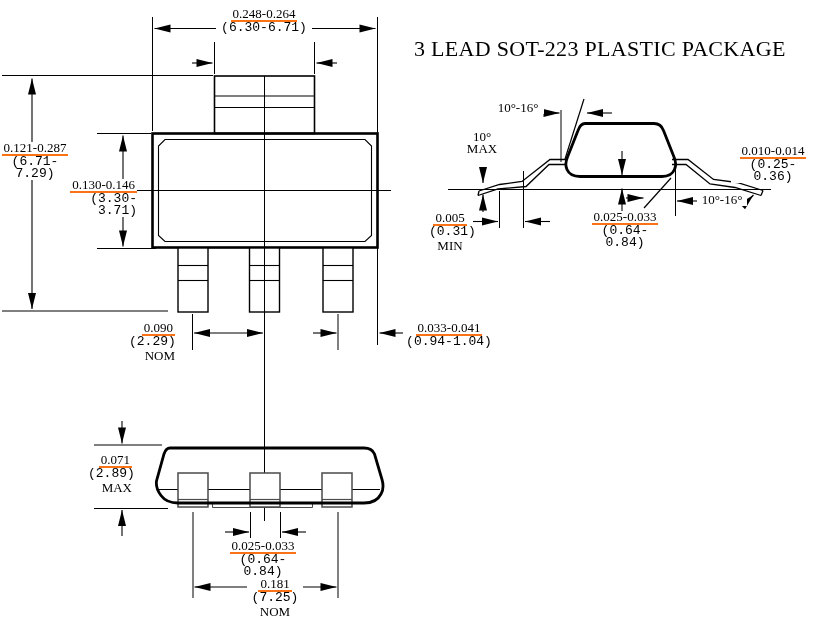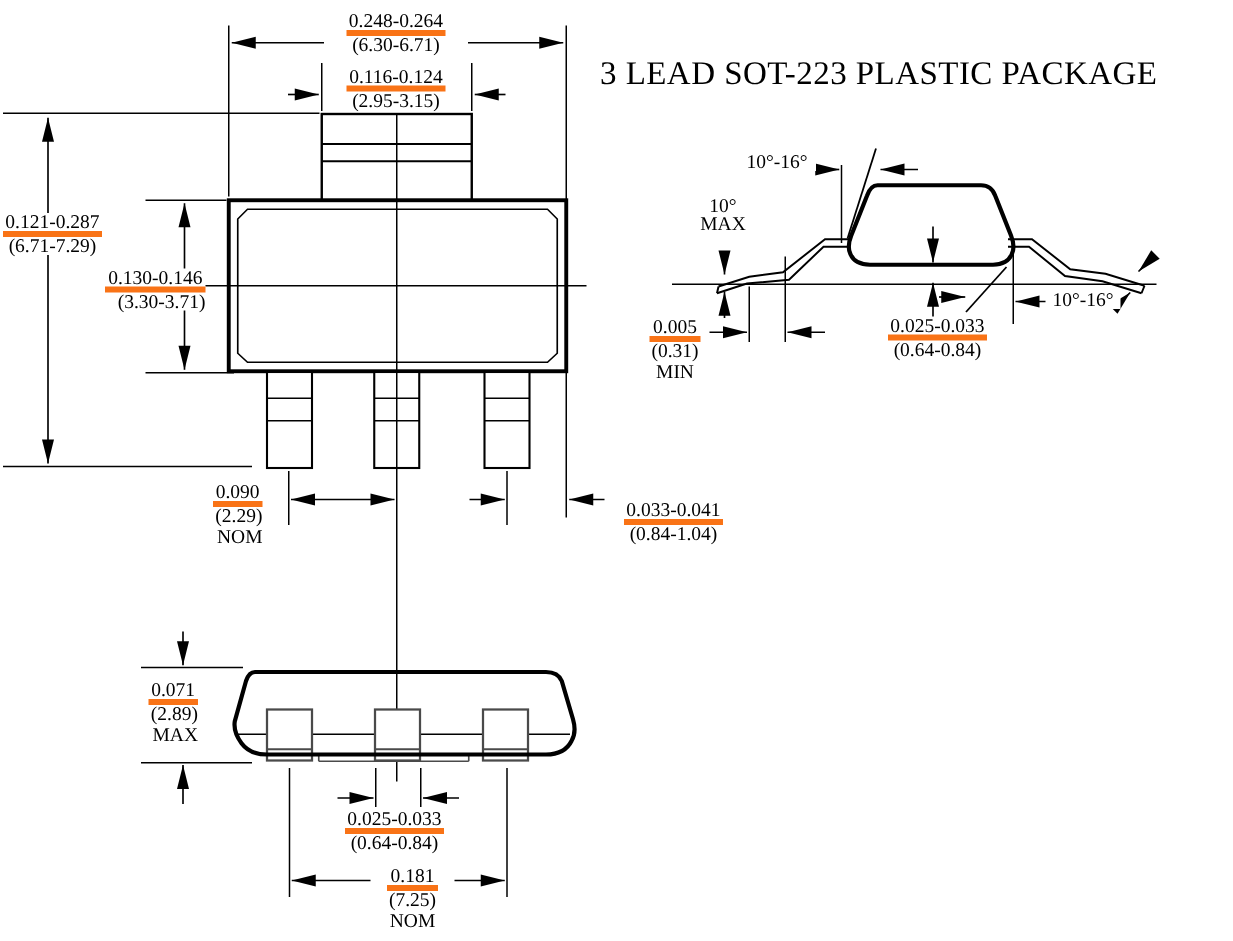--- a/index.html
+++ b/index.html
@@ -1,26 +1,26 @@
 <!DOCTYPE html>
 <html><head>
 <meta charset="utf-8">
 <style>
   html,body{margin:0;padding:0;background:#fff;}
   .canvas{position:relative;width:822px;height:627px;background:#ffffff;overflow:hidden;
           font-family:"Liberation Serif", serif;color:#000;}
   .canvas svg{position:absolute;left:0;top:0;z-index:1;}
   .lbl{position:absolute;z-index:2;background:#ffffff;text-align:center;
        font:13px/12px "Liberation Serif", serif;color:#000;}
-  .lbl .in{display:inline-block;border-bottom:4px solid #f97316;padding:0 2px;}
-  .lbl .mm{display:block;}
+  .lbl .in{display:inline-block;border-bottom:2px solid #f97316;padding:0 2px;}
+  .lbl .mm{display:block;font-family:Liberation Mono, monospace;}
   .lbl .qual{display:block;padding-top:2px;}
   .lbl .plain{display:block;}
   .title{position:absolute;z-index:2;font:22px/24px "Liberation Serif", serif;
-         white-space:nowrap;letter-spacing:0.3px;color:#000;}
+         white-space:nowrap;letter-spacing:0.3px;color:#000;margin-left:14px;}
 </style>
 </head>
 <body>
 
 <div class="canvas">
 
 <svg width="822" height="627" viewBox="0 0 822 627">
   <defs>
     <marker id="ah" viewBox="0 0 17 10" refX="16.5" refY="5" markerWidth="17" markerHeight="10" orient="auto" markerUnits="userSpaceOnUse">
       <path d="M0.5,1 L16.5,5 L0.5,9 Z" fill="#000"></path>
@@ -155,44 +155,40 @@
   </g>
 </svg>
 
 <div class="title" style="left:400px;top:37px;">3 LEAD SOT-223 PLASTIC PACKAGE</div>
 
 <div class="lbl" style="left:216px;top:8px;width:96px;">
   <span class="in">0.248-0.264</span>
   <span class="mm">(6.30-6.71)</span>
 </div>
 
-<div class="lbl" style="left:216px;top:45px;width:96px;">
-  <span class="in">0.116-0.124</span>
-  <span class="mm">(2.95-3.15)</span>
-</div>
 
 <div class="lbl" style="left:0px;top:142px;width:70px;">
   <span class="in">0.121-0.287</span>
   <span class="mm">(6.71-7.29)</span>
 </div>
 
 <div class="lbl" style="left:63px;top:179px;width:74px;text-align:right;">
   <span class="in">0.130-0.146</span>
   <span class="mm">(3.30-3.71)</span>
 </div>
 
 <div class="lbl" style="left:129px;top:322px;width:46px;text-align:right;">
   <span class="in">0.090</span>
   <span class="mm">(2.29)</span>
   <span class="qual">NOM</span>
 </div>
 
-<div class="lbl" style="left:406px;top:334px;width:86px;">
+<div class="lbl" style="left:406px;top:322px;width:86px;">
   <span class="in">0.033-0.041</span>
-  <span class="mm">(0.84-1.04)</span>
+  <span class="mm">(0.94-1.04)</span>
 </div>
 
 <div class="lbl" style="left:492px;top:102px;width:52px;">
   <span class="plain">10°-16°</span>
 </div>
 
 <div class="lbl" style="left:461px;top:131px;width:42px;">
   <span class="plain">10°</span>
   <span class="plain">MAX</span>
 </div>
@@ -201,20 +197,24 @@
   <span class="in">0.005</span>
   <span class="mm">(0.31)</span>
   <span class="qual">MIN</span>
 </div>
 
 <div class="lbl" style="left:585px;top:211px;width:80px;">
   <span class="in">0.025-0.033</span>
   <span class="mm">(0.64-0.84)</span>
 </div>
 
+<div class="lbl" style="left:731px;top:145px;width:84px;">
+  <span class="in">0.010-0.014</span>
+  <span class="mm">(0.25-0.36)</span>
+</div>
 
 <div class="lbl" style="left:697px;top:194px;width:50px;">
   <span class="plain">10°-16°</span>
 </div>
 
 <div class="lbl" style="left:88px;top:454px;width:44px;text-align:right;">
   <span class="in">0.071</span>
   <span class="mm">(2.89)</span>
   <span class="qual">MAX</span>
 </div>

